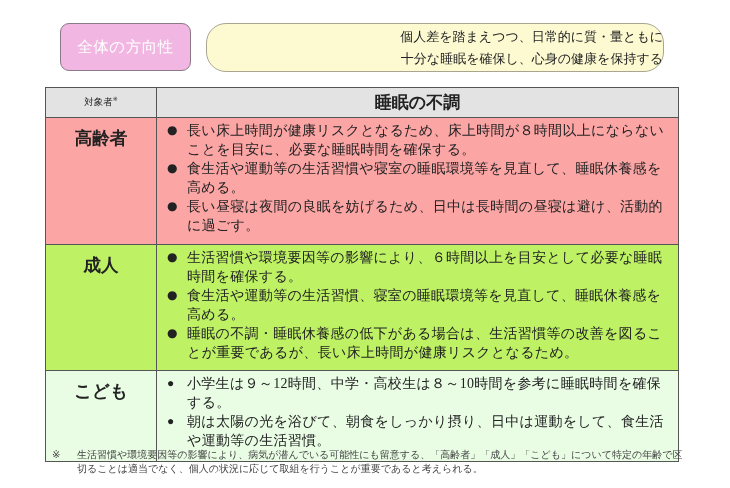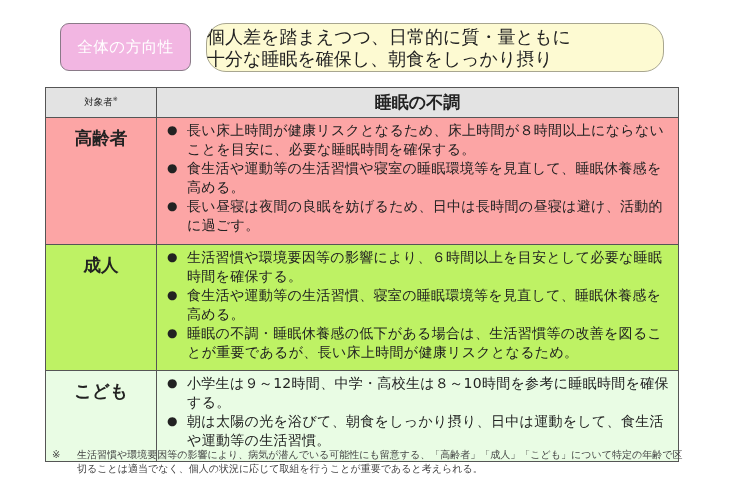--- a/index.html
+++ b/index.html
@@ -1,43 +1,43 @@
 <!DOCTYPE html>
 <html><head>
 <meta charset="utf-8">
 <style>
   html,body{margin:0;padding:0;background:#ffffff;}
   body{width:730px;height:488px;position:relative;overflow:hidden;font-family:"DejaVu Sans",sans-serif;color:#222;}
   .pink-box{position:absolute;left:60px;top:23px;width:131px;height:48px;background:#f2b6e2;border:1.5px solid #8a7a88;border-radius:9px;box-sizing:border-box;display:flex;align-items:center;justify-content:center;color:#fff;font-size:15.5px;letter-spacing:0.5px;}
-  .yellow-box{position:absolute;left:206px;top:23px;width:458px;height:49px;background:#fdfad2;border:1.5px solid #a8a690;border-radius:20px;box-sizing:border-box;display:flex;flex-direction:column;align-items:flex-start;justify-content:center;font-size:18px;line-height:22px;color:#222;}
+  .yellow-box{position:absolute;left:206px;top:23px;width:458px;height:49px;background:#fdfad2;border:1.5px solid #a8a690;border-radius:20px;box-sizing:border-box;display:flex;flex-direction:column;align-items:flex-end;justify-content:center;font-size:13px;line-height:22px;color:#222;}
   table{position:absolute;left:45px;top:87px;width:634px;border-collapse:collapse;}
   td,th{border:1.5px solid #555;padding:0;vertical-align:top;}
   th{background:#e3e3e3;height:29px;font-weight:normal;}
   th.c1{width:110px;font-size:9.5px;vertical-align:middle;}
   th.c1 sup{font-size:6px;}
   th.c2{font-size:17px;font-weight:bold;vertical-align:middle;}
   td.label{font-size:17.5px;font-weight:bold;text-align:center;padding-top:8px;}
   td.items{padding:3px 8px 2px 10px;}
   .row-elder td{background:#fca5a5;height:118px;}
   .row-adult td{background:#bef264;height:117px;}
-  .row-child td{background:#e9fce4;height:82px;}
+  .row-child td{background:#e9fce4;height:82px;font-family:Liberation Serif, serif;}
   ul{margin:0;padding:0;list-style:none;}
   li{position:relative;padding-left:20px;font-size:14px;line-height:19px;letter-spacing:0.3px;}
   li .bullet{position:absolute;left:0;top:0;font-size:12px;}
   .footnote{position:absolute;left:52px;top:448px;font-size:10px;line-height:14px;color:#444;width:640px;}
   .footnote .mark{position:absolute;left:0;top:0;}
   .footnote .text{padding-left:25px;}
 </style>
 </head>
 <body>
 
 <div class="pink-box">全体の方向性</div>
 <div class="yellow-box">
   <div>個人差を踏まえつつ、日常的に質・量ともに</div>
-  <div>十分な睡眠を確保し、朝食をしっかり摂り</div>
+  <div>十分な睡眠を確保し、心身の健康を保持する</div>
 </div>
 
 <table>
   <tbody>
       <tr>
     <th class="c1"><span>対象者</span><sup>※</sup></th>
     <th class="c2">睡眠の不調</th>
   </tr>
   <tr class="row-elder">
     <td class="label">高齢者</td>

